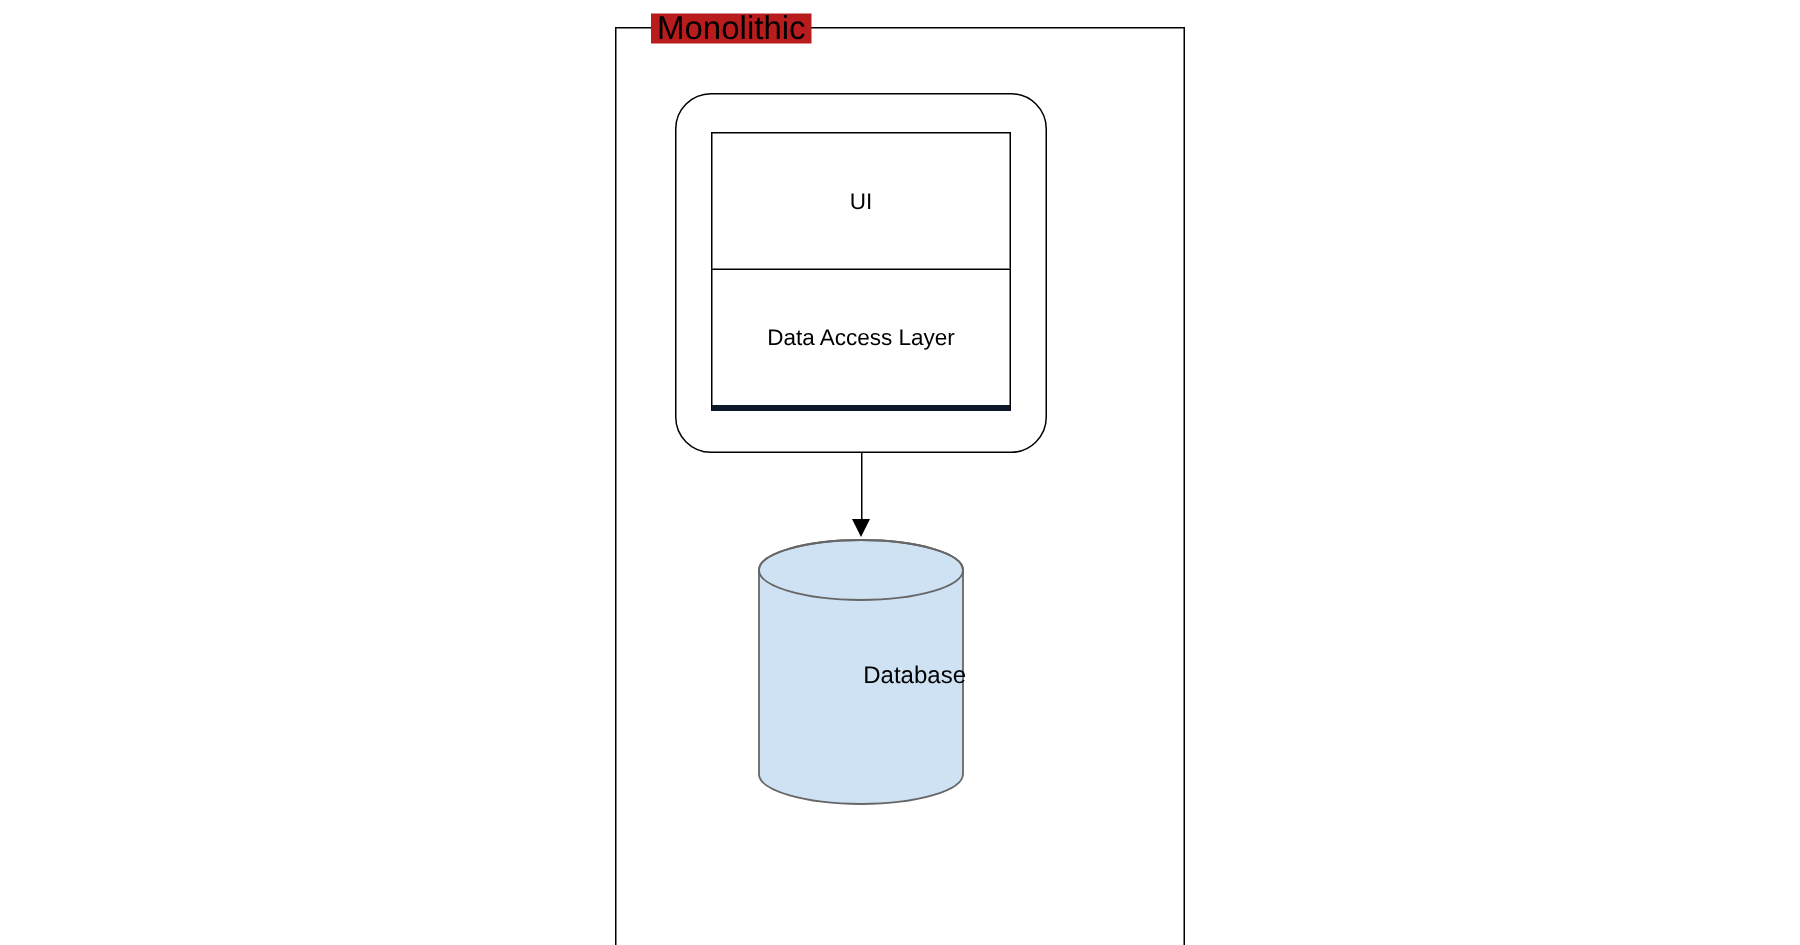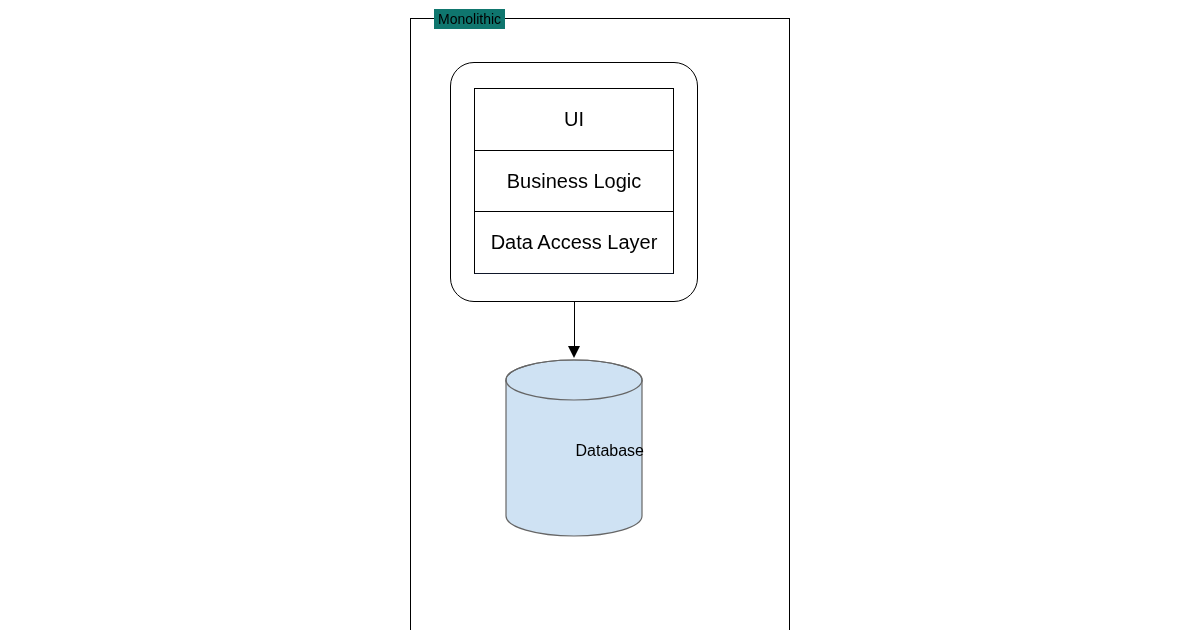--- a/index.html
+++ b/index.html
@@ -16,23 +16,23 @@
     width: 1200px;
     height: 630px;
   }
   .frame {
     position: absolute;
     border: 1px solid #000;
     box-sizing: border-box;
   }
   .frame-title {
     position: absolute;
-    background: #0f766e;
+    background: #b91c1c;
     padding: 0 4px;
-    font-size: 14px;
+    font-size: 22px;
     line-height: 20px;
     white-space: nowrap;
   }
   .app-box {
     position: absolute;
     border: 1.5px solid #000;
     border-radius: 24px;
     box-sizing: border-box;
     background: #fff;
   }
@@ -43,25 +43,25 @@
     flex-direction: column;
   }
   .layer {
     flex: 1 1 0;
     border: 1px solid #000;
     border-bottom: none;
     box-sizing: border-box;
     display: flex;
     align-items: center;
     justify-content: center;
-    font-size: 20px;
+    font-size: 15px;
     background: #fff;
   }
   .layer:last-child {
-    border-bottom: 1px solid #0f172a;
+    border-bottom: 4px solid #0f172a;
   }
   .arrow {
     position: absolute;
     width: 0;
     border-left: 1.5px solid #000;
   }
   .arrow-head {
     position: absolute;
     width: 0;
     height: 0;
@@ -90,23 +90,20 @@
     <span>Monolithic</span>
   </div>
 
   <div class="app-box" style="left:450px; top:62px; width:248px; height:240px;"></div>
 
   <div class="layers" style="left:474px; top:88px; width:200px; height:186px;">
     <div class="layer">
       <span>UI</span>
     </div>
     <div class="layer">
-      <span>Business Logic</span>
-    </div>
-    <div class="layer">
       <span>Data Access Layer</span>
     </div>
   </div>
 
   <div class="arrow" style="left:574px; top:302px; height:46px;"></div>
   <div class="arrow-head" style="left:568px; top:346px;"></div>
 
   <svg class="db-svg" style="left:504px; top:358px;" width="140" height="180" viewBox="0 0 140 180">
     <ellipse cx="70" cy="22" rx="68" ry="20" fill="#cfe2f3" stroke="#666" stroke-width="1.2"></ellipse>
     <path d="M2 22 L2 158 A68 20 0 0 0 138 158 L138 22" fill="#cfe2f3" stroke="#666" stroke-width="1.2"></path>

